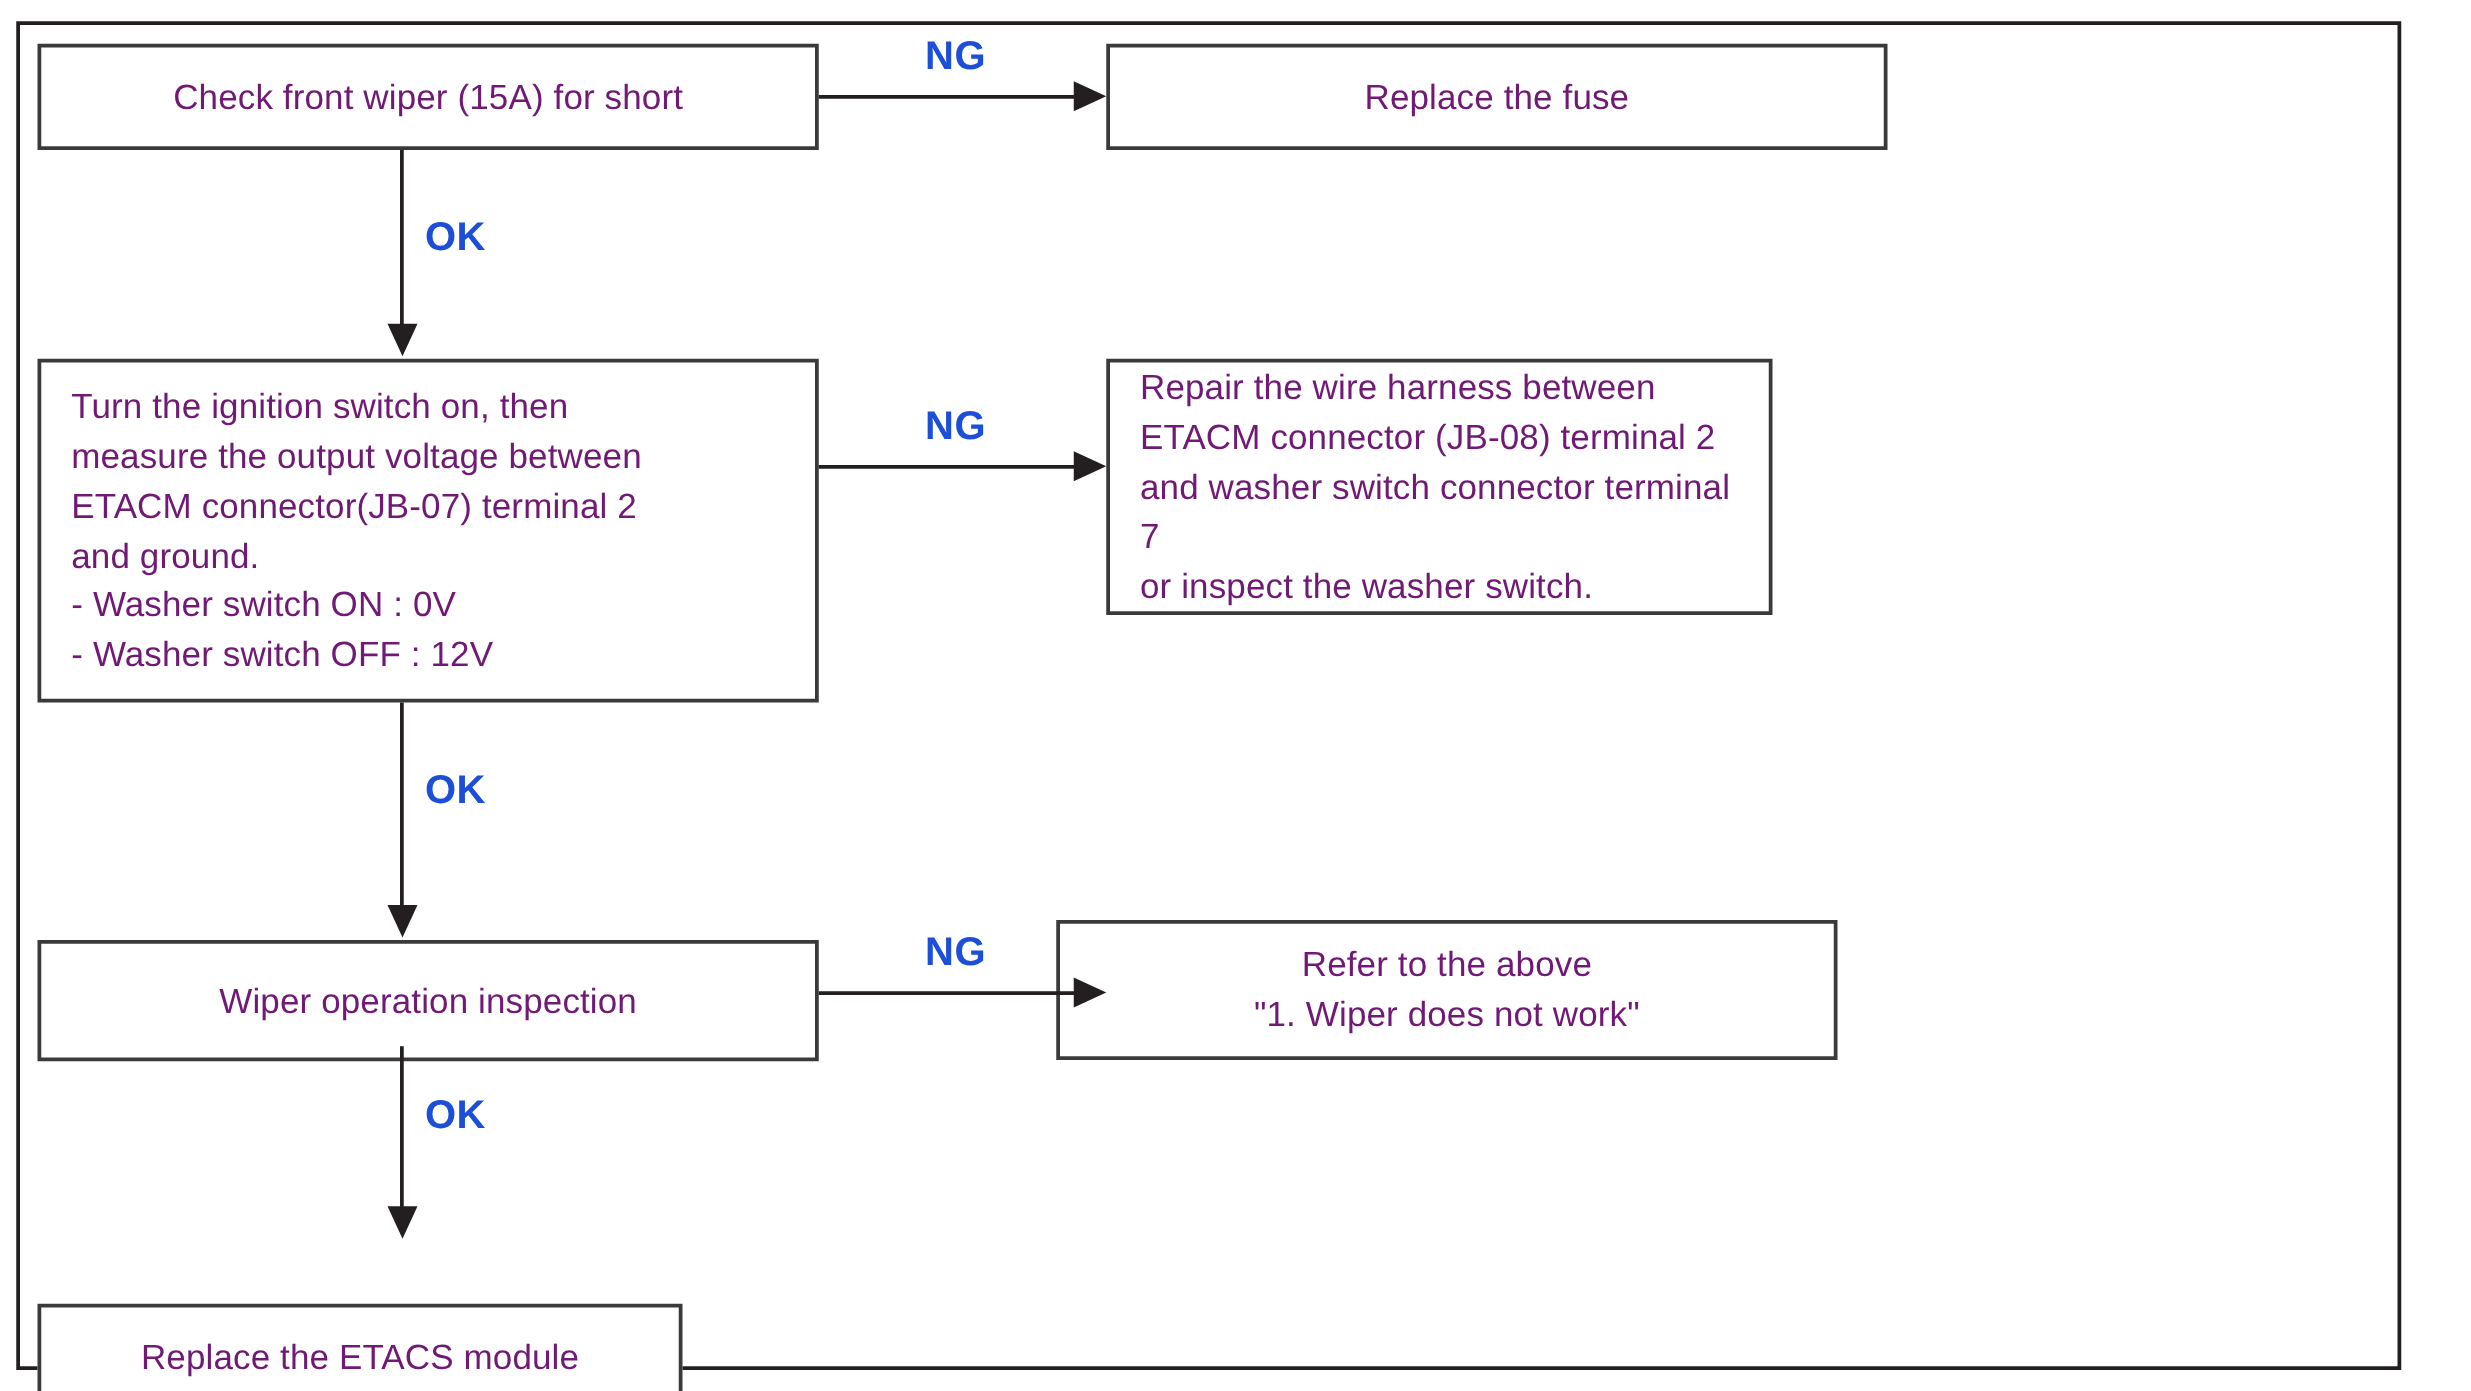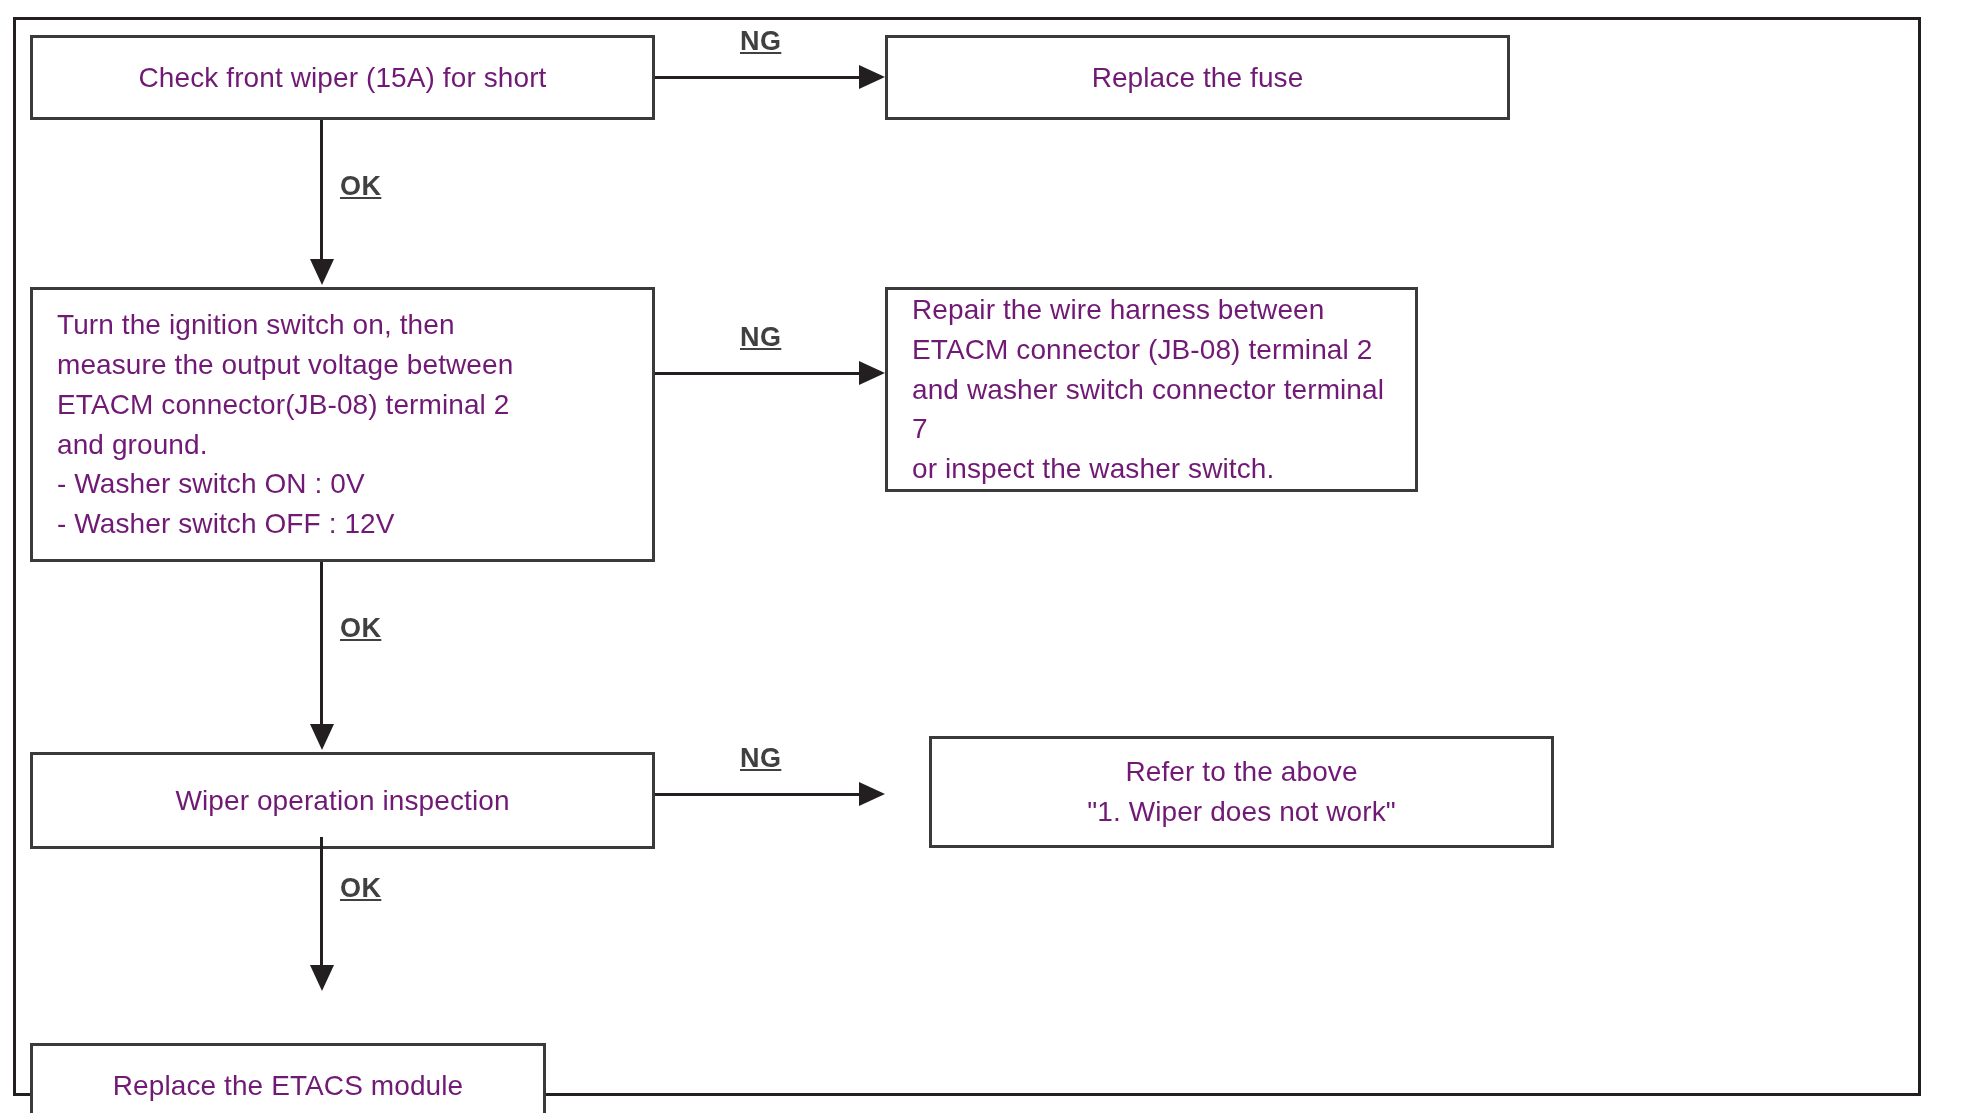--- a/index.html
+++ b/index.html
@@ -79,26 +79,25 @@
   .arrow-right {
     position: absolute;
     width: 0;
     height: 0;
     border-top: 12px solid transparent;
     border-bottom: 12px solid transparent;
     border-left: 26px solid #231f20;
   }
   .edge-label {
     position: absolute;
-    font-size: 27px;
+    font-size: 32px;
     font-weight: bold;
-    color: #404040;
+    color: #1d4ed8;
     letter-spacing: 0.4px;
     white-space: nowrap;
-    text-decoration: underline;
   }
 </style>
 </head>
 <body>
 
 <div id="page">
   <div class="outer-frame"></div>
 
   <div class="node center" style="left:30px; top:35px; width:625px; height:85px;">
     <span class="txt">Check front wiper (15A) for short</span>
@@ -112,21 +111,21 @@
   <div class="arrow-right" style="left:859px; top:65px;"></div>
   <div class="edge-label" style="left:740px; top:26px;">NG</div>
 
   <div class="vline" style="left:320px; top:120px; height:141px;"></div>
   <div class="arrow-down" style="left:310px; top:259px;"></div>
   <div class="edge-label" style="left:340px; top:171px;">OK</div>
 
   <div class="node left" style="left:30px; top:287px; width:625px; height:275px;">
     <span class="txt">Turn the ignition switch on, then
 measure the output voltage between
-ETACM connector(JB-08) terminal 2
+ETACM connector(JB-07) terminal 2
 and ground.
 - Washer switch ON : 0V
 - Washer switch OFF : 12V</span>
   </div>
 
   <div class="node left" style="left:885px; top:287px; width:533px; height:205px;">
     <span class="txt">Repair the wire harness between
 ETACM connector (JB-08) terminal 2
 and washer switch connector terminal 7
 or inspect the washer switch.</span>
@@ -137,21 +136,21 @@
   <div class="edge-label" style="left:740px; top:322px;">NG</div>
 
   <div class="vline" style="left:320px; top:562px; height:164px;"></div>
   <div class="arrow-down" style="left:310px; top:724px;"></div>
   <div class="edge-label" style="left:340px; top:613px;">OK</div>
 
   <div class="node center" style="left:30px; top:752px; width:625px; height:97px;">
     <span class="txt">Wiper operation inspection</span>
   </div>
 
-  <div class="node center" style="left:929px; top:736px; width:625px; height:112px;">
+  <div class="node center" style="left:845px; top:736px; width:625px; height:112px;">
     <span class="txt">Refer to the above
 "1. Wiper does not work"</span>
   </div>
 
   <div class="hline" style="left:655px; top:793px; width:206px;"></div>
   <div class="arrow-right" style="left:859px; top:782px;"></div>
   <div class="edge-label" style="left:740px; top:743px;">NG</div>
 
   <div class="vline" style="left:320px; top:837px; height:130px;"></div>
   <div class="arrow-down" style="left:310px; top:965px;"></div>

